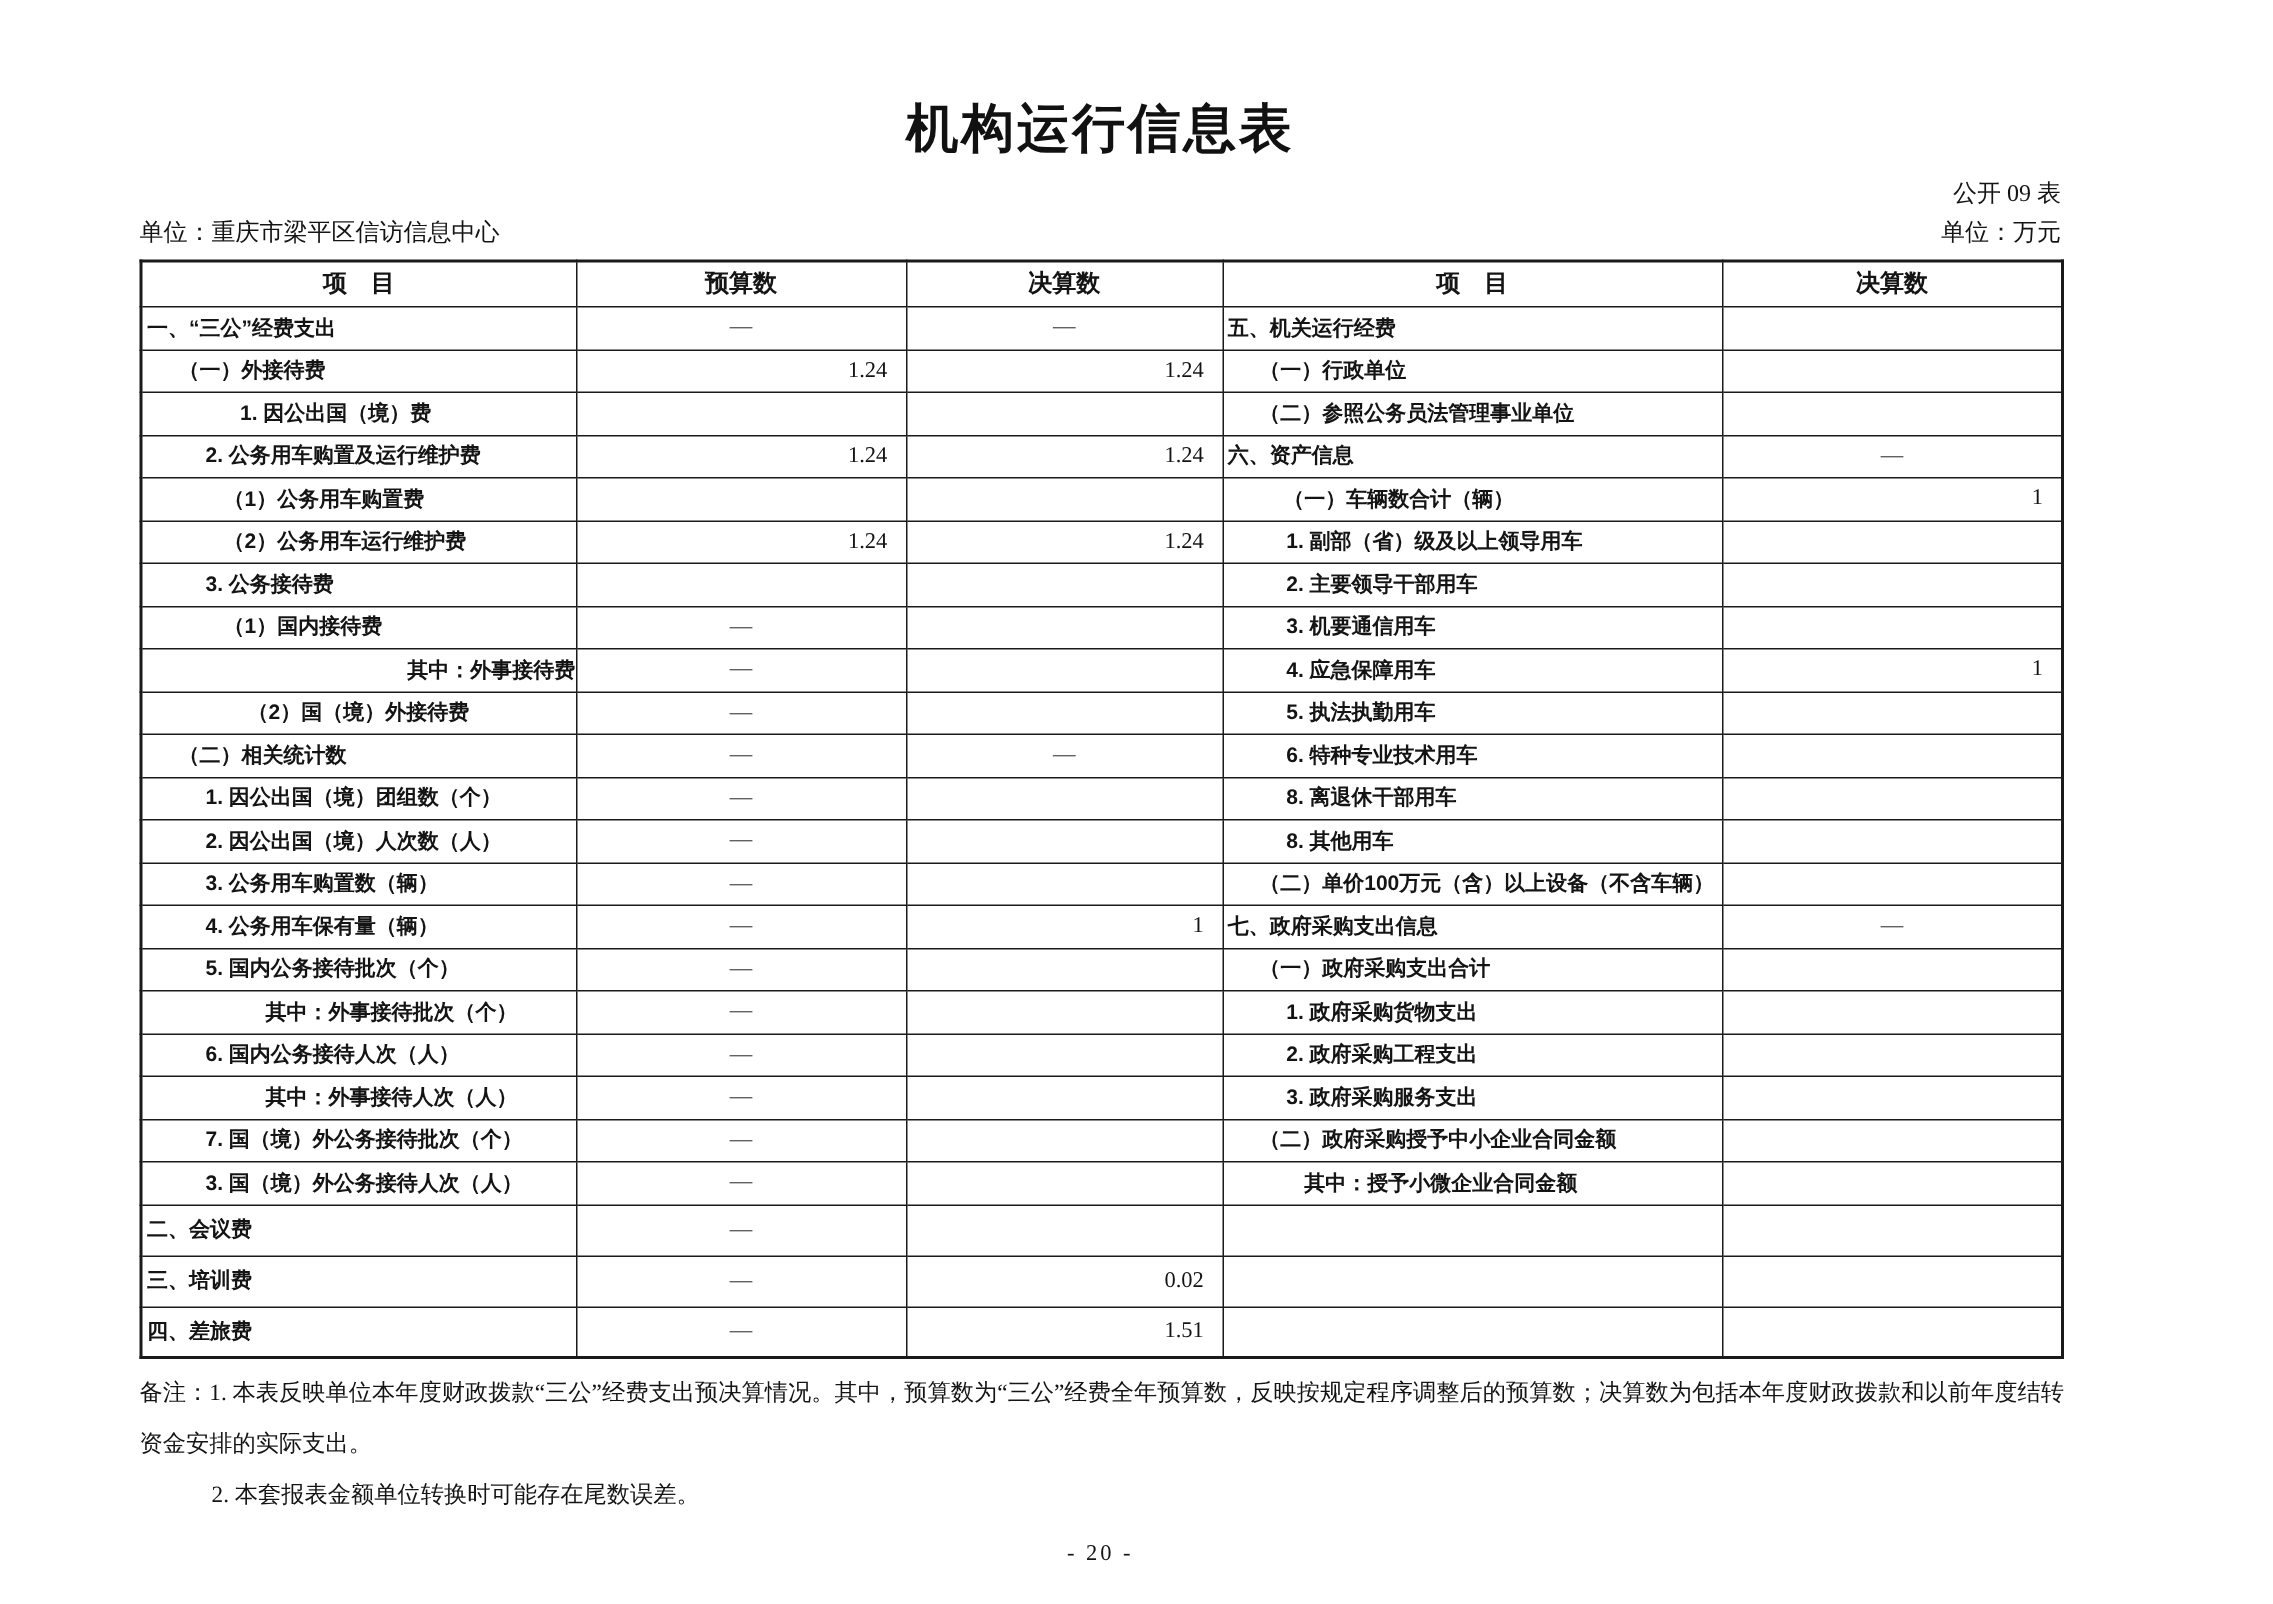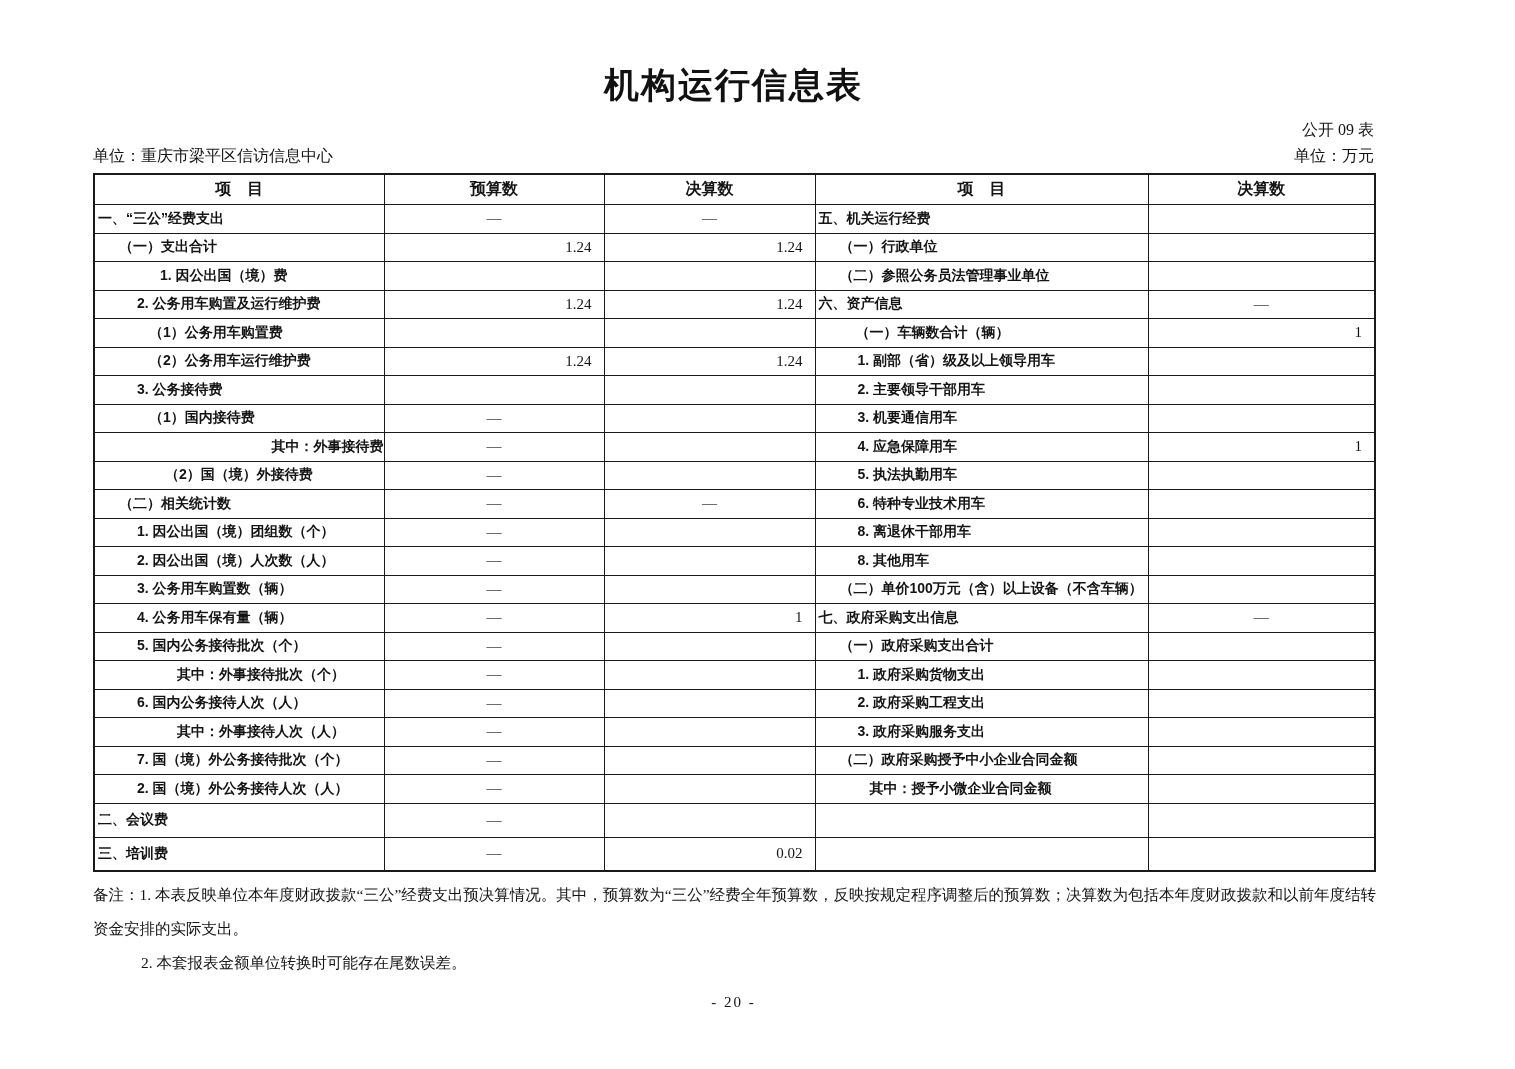--- a/index.html
+++ b/index.html
@@ -117,21 +117,21 @@
     </thead>
     <tbody id="table-body">
         <tr>
           <td class="label" style="padding-left: 3px;">一、“三公”经费支出</td>
           <td class="value dash">—</td>
           <td class="value dash">—</td>
           <td class="label" style="padding-left: 3px;">五、机关运行经费</td>
           <td class="value num"></td>
         </tr>
         <tr>
-          <td class="label" style="padding-left: 24px;">（一）支出合计</td>
+          <td class="label" style="padding-left: 24px;">（一）外接待费</td>
           <td class="value num">1.24</td>
           <td class="value num">1.24</td>
           <td class="label" style="padding-left: 24px;">（一）行政单位</td>
           <td class="value num"></td>
         </tr>
         <tr>
           <td class="label" style="padding-left: 65px;">1. 因公出国（境）费</td>
           <td class="value num"></td>
           <td class="value num"></td>
           <td class="label" style="padding-left: 24px;">（二）参照公务员法管理事业单位</td>
@@ -250,37 +250,44 @@
           <td class="value num"></td>
         </tr>
         <tr>
           <td class="label" style="padding-left: 42px;">7. 国（境）外公务接待批次（个）</td>
           <td class="value dash">—</td>
           <td class="value num"></td>
           <td class="label" style="padding-left: 24px;">（二）政府采购授予中小企业合同金额</td>
           <td class="value num"></td>
         </tr>
         <tr>
-          <td class="label" style="padding-left: 42px;">2. 国（境）外公务接待人次（人）</td>
+          <td class="label" style="padding-left: 42px;">3. 国（境）外公务接待人次（人）</td>
           <td class="value dash">—</td>
           <td class="value num"></td>
           <td class="label" style="padding-left: 54px;">其中：授予小微企业合同金额</td>
           <td class="value num"></td>
         </tr>
         <tr class="tall">
           <td class="label" style="padding-left: 3px;">二、会议费</td>
           <td class="value dash">—</td>
           <td class="value num"></td>
           <td class="label" style="padding-left: 3px;"></td>
           <td class="value num"></td>
         </tr>
         <tr class="tall">
           <td class="label" style="padding-left: 3px;">三、培训费</td>
           <td class="value dash">—</td>
           <td class="value num">0.02</td>
+          <td class="label" style="padding-left: 3px;"></td>
+          <td class="value num"></td>
+        </tr>
+        <tr class="tall">
+          <td class="label" style="padding-left: 3px;">四、差旅费</td>
+          <td class="value dash">—</td>
+          <td class="value num">1.51</td>
           <td class="label" style="padding-left: 3px;"></td>
           <td class="value num"></td>
         </tr>
       </tbody>
   </table>
 
   <div class="notes">
     <div class="note-line">备注：1. 本表反映单位本年度财政拨款“三公”经费支出预决算情况。其中，预算数为“三公”经费全年预算数，反映按规定程序调整后的预算数；决算数为包括本年度财政拨款和以前年度结转</div>
     <div class="note-line">资金安排的实际支出。</div>
     <div class="note-line note-indent">2. 本套报表金额单位转换时可能存在尾数误差。</div>

